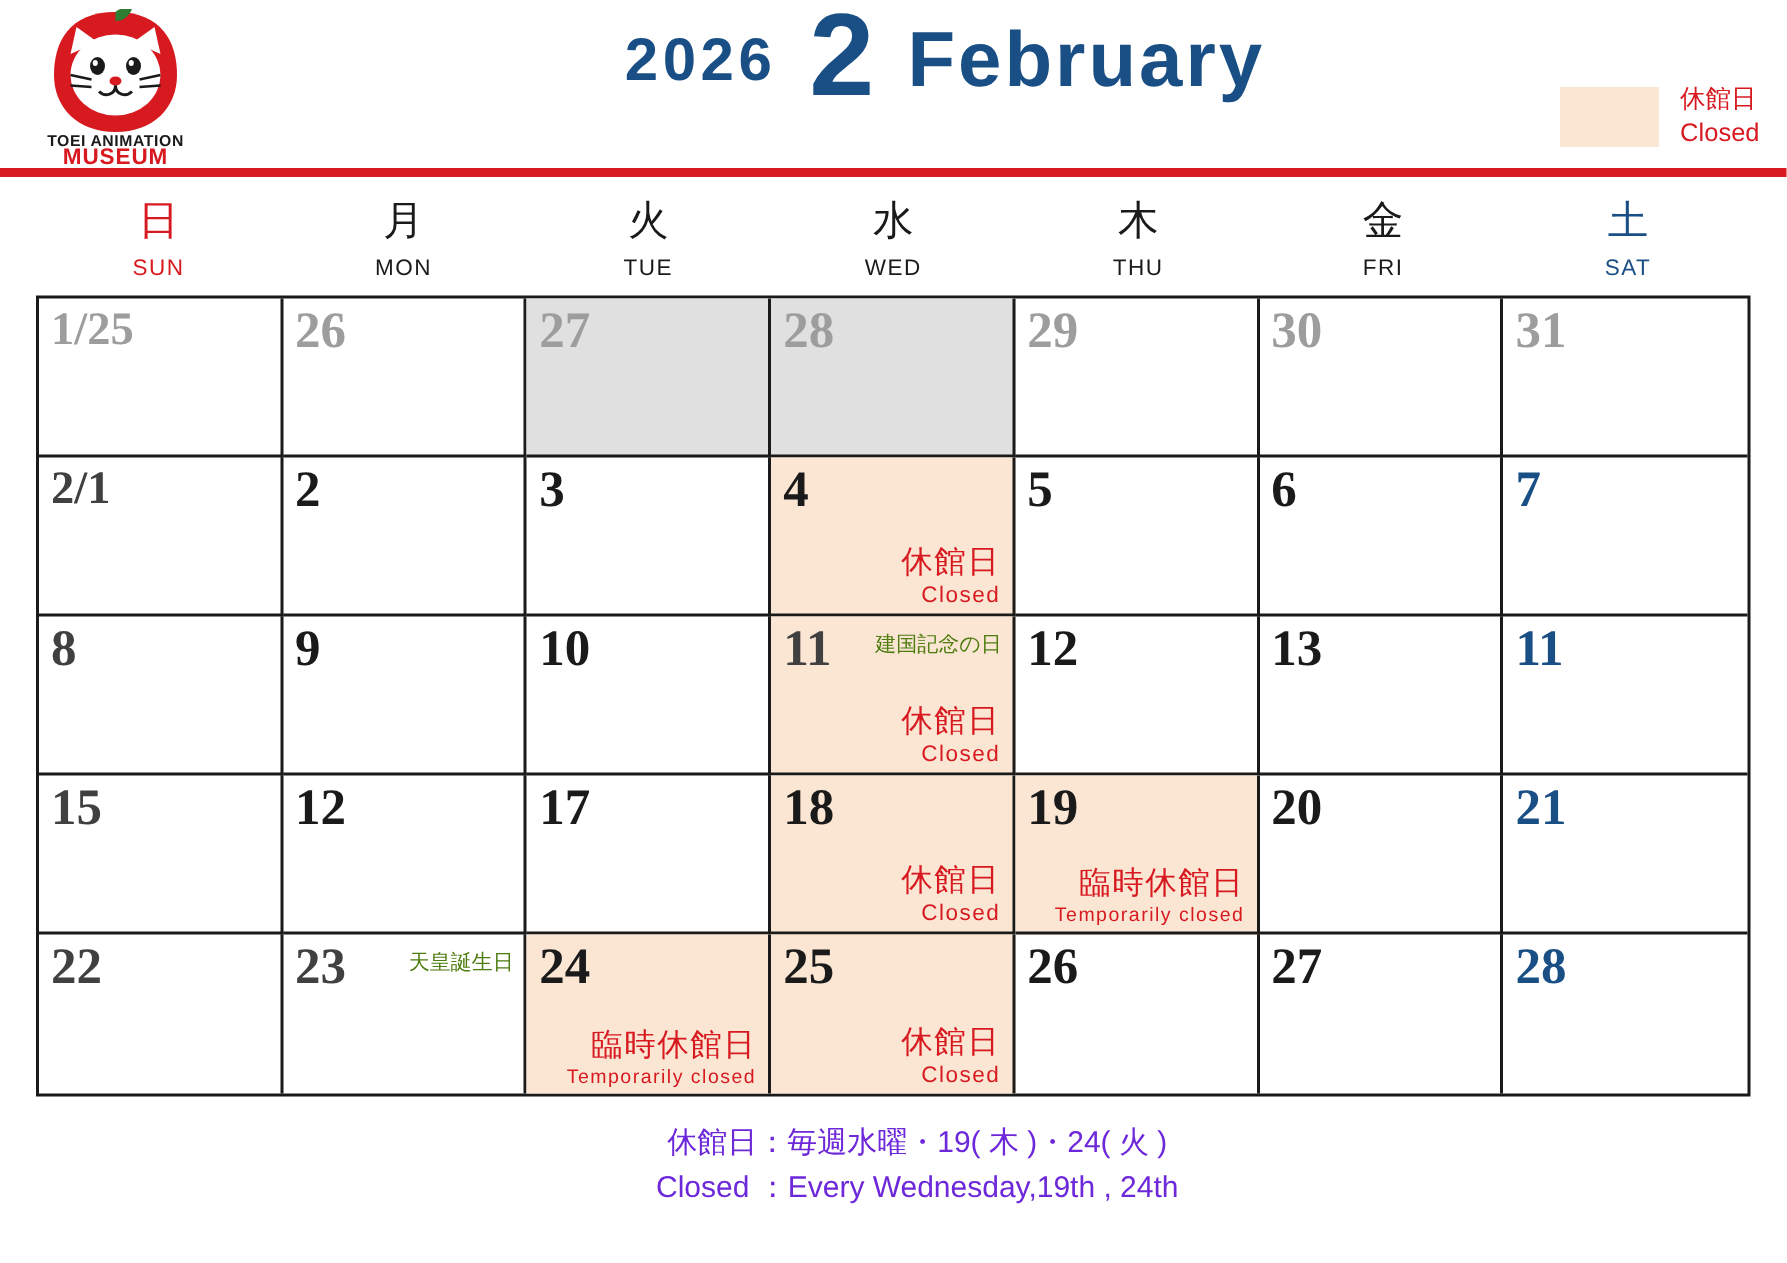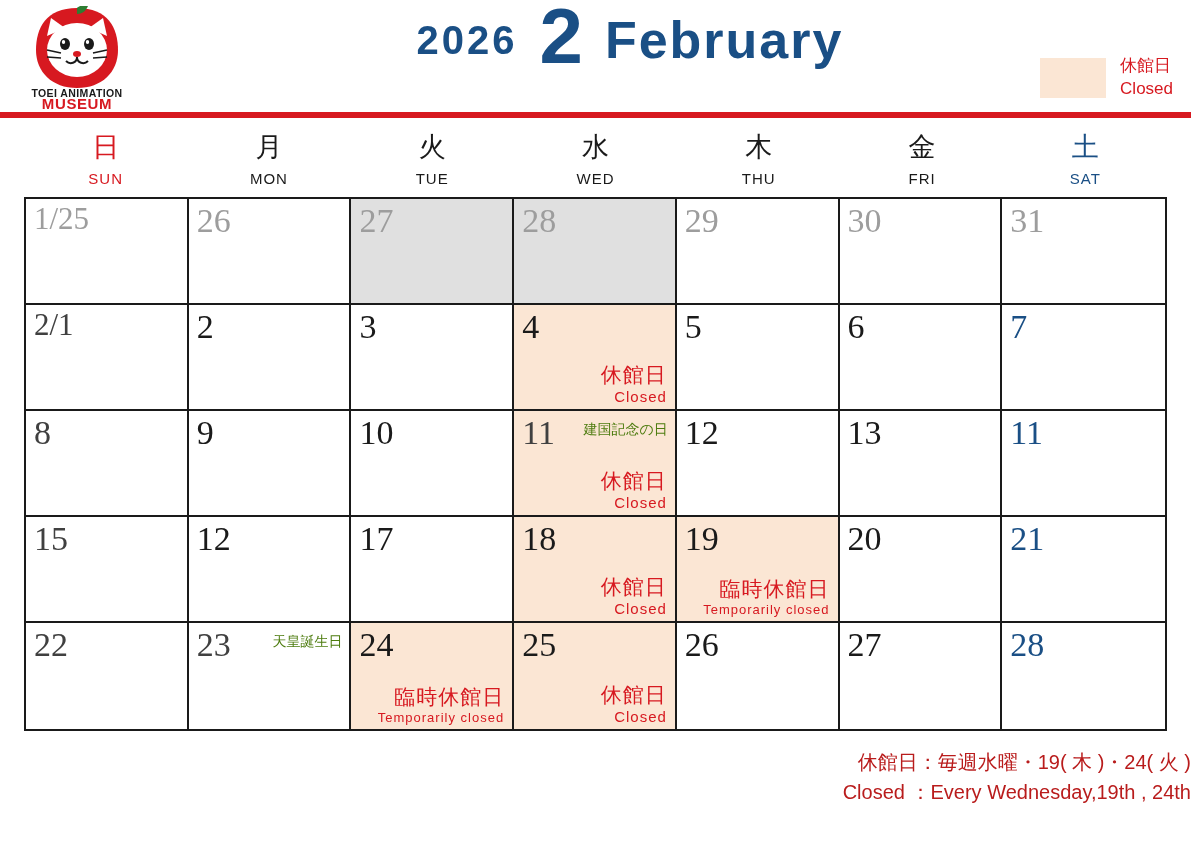--- a/index.html
+++ b/index.html
@@ -131,21 +131,21 @@
     padding: 2px 8px 4px 8px;
     overflow: hidden;
   }
   .cell:nth-child(7n) { border-right: none; }
   .cell.lastrow { border-bottom: none; }
 
   .daynum {
     font-size: 34px;
     line-height: 1.05;
     font-family: "Liberation Serif", serif;
-    font-weight: normal;
+    font-weight: bold;
     display: inline-block;
     padding-top: 2px;
   }
   .daynum.small { font-size: 31px; }
   .c-out   { color: #9d9d9d; }
   .c-sun   { color: #404040; }
   .c-sat   { color: #1a4f85; }
   .c-norm  { color: #1a1a1a; }
 
   .bg-gray   { background: #e0e0e0; }
@@ -176,22 +176,22 @@
     display: block;
     font-size: 15px;
     letter-spacing: 1px;
   }
   .closed-block.temp .cjp { font-size: 21px; }
   .closed-block.temp .cen { font-size: 13px; }
 
   
   .footer {
     margin-top: 16px;
-    text-align: right;
-    color: #b91c1c;
+    text-align: center;
+    color: #6d28d9;
     line-height: 1.5;
     margin-left: 32px;
   }
   .footer div {
     font-size: 20px;
   }
 </style>
 </head>
 <body>
 

